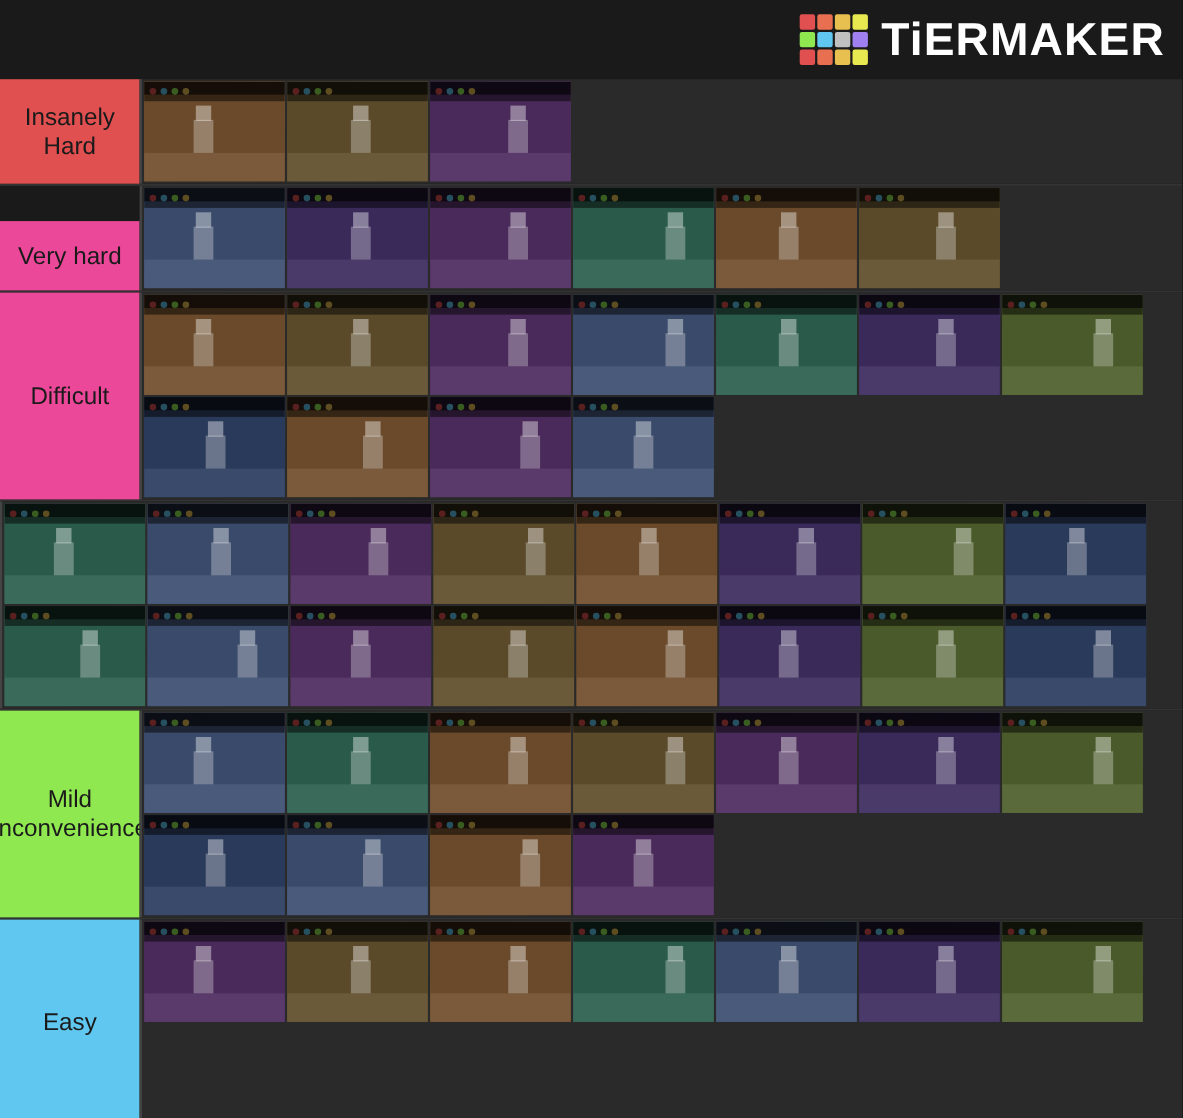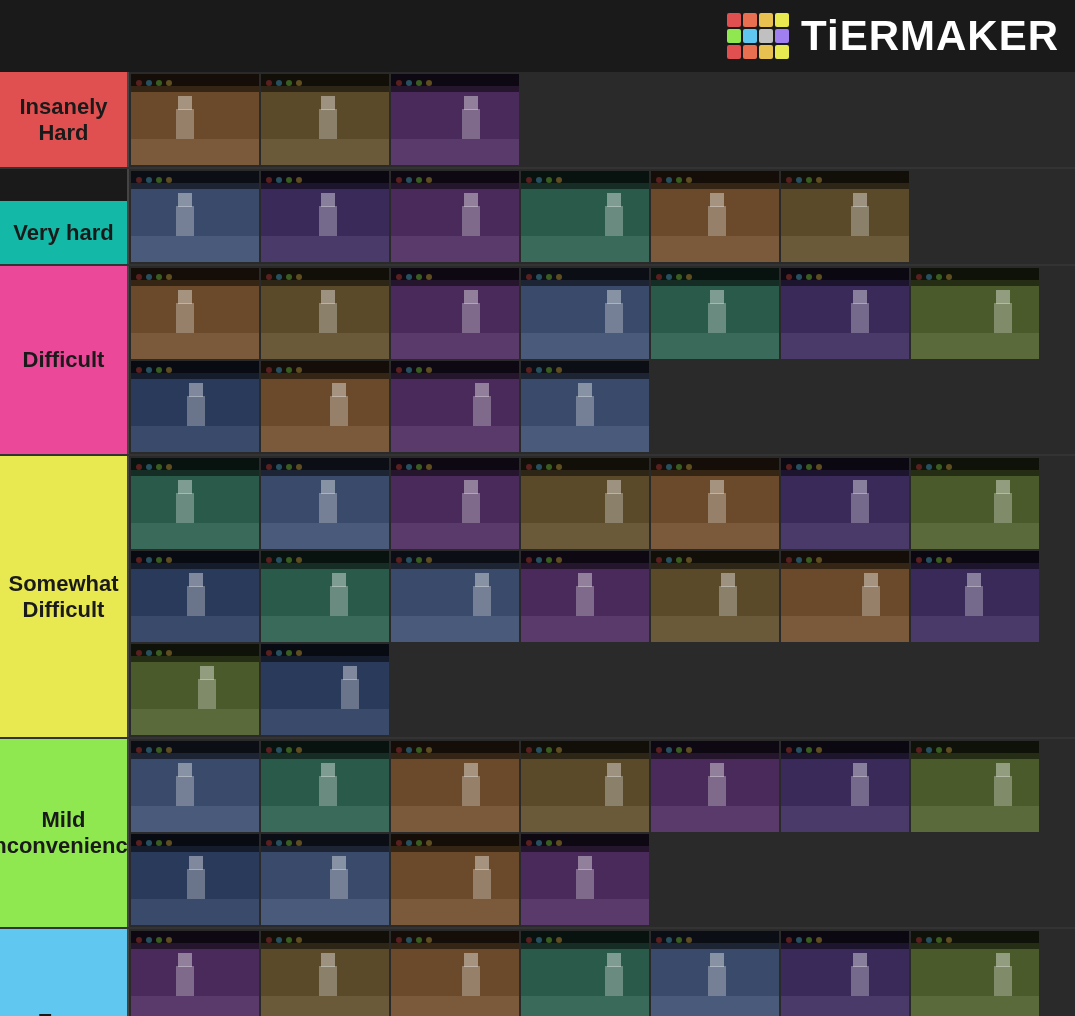--- a/index.html
+++ b/index.html
@@ -16,40 +16,40 @@
     }
 
     .tier-label {
       width: 127px;
       min-width: 127px;
       display: flex;
       align-items: center;
       justify-content: center;
       text-align: center;
       font-size: 22px;
-      font-weight: bold;
+      font-weight: normal;
       color: #1a1a1a;
       padding: 8px;
       flex-shrink: 0;
     }
 
     .tier-content {
       flex: 1;
       display: flex;
       flex-wrap: wrap;
       background: #2a2a2a;
       border-left: 2px solid #444;
       gap: 2px;
       padding: 2px;
       align-content: flex-start;
     }
 
     
     .insanely-hard { background-color: #e05050; }
-    .very-hard { background-color: #14b8a6; margin-top: 32px; }
+    .very-hard { background-color: #ec4899; margin-top: 32px; }
     .difficult { background-color: #ec4899; }
     .somewhat-difficult { background-color: #e8e850; }
     .mild-inconvenience { background-color: #90e850; }
     .easy { background-color: #60c8f0; }
 
     
     .img-tile {
       width: 128px;
       height: 91px;
       background: #555;
@@ -375,21 +375,20 @@
             <rect x="0" y="0" width="128" height="18" fill="rgba(0,0,0,0.5)"></rect>
             <circle cx="8" cy="9" r="3" fill="#e05050"></circle>
             <circle cx="18" cy="9" r="3" fill="#60c8f0"></circle>
             <circle cx="28" cy="9" r="3" fill="#90e850"></circle>
             <circle cx="38" cy="9" r="3" fill="#e8c050"></circle>
             <rect x="0" y="0" width="128" height="12" fill="rgba(0,0,0,0.6)"></rect>
           </svg></div>
       </div>
     </div>
     <div class="tier-row row-somewhat">
-      <div class="tier-label somewhat-difficult">Somewhat Difficult</div>
       <div class="tier-content">
         <div class="img-tile" style="background: linear-gradient(135deg, rgb(42, 90, 74) 0%, rgb(58, 106, 90) 50%, rgb(42, 90, 74) 100%);"><svg width="128" height="91" viewBox="0 0 128 91">
             <rect width="128" height="91" fill="#2a5a4a"></rect>
             <rect x="0" y="65" width="128" height="26" fill="#3a6a5a"></rect>
             <rect x="45" y="35" width="18" height="30" fill="rgba(255,255,255,0.3)"></rect>
             <rect x="47" y="22" width="14" height="14" fill="rgba(255,255,255,0.4)"></rect>
             <rect x="0" y="0" width="128" height="18" fill="rgba(0,0,0,0.5)"></rect>
             <circle cx="8" cy="9" r="3" fill="#e05050"></circle>
             <circle cx="18" cy="9" r="3" fill="#60c8f0"></circle>
             <circle cx="28" cy="9" r="3" fill="#90e850"></circle>

